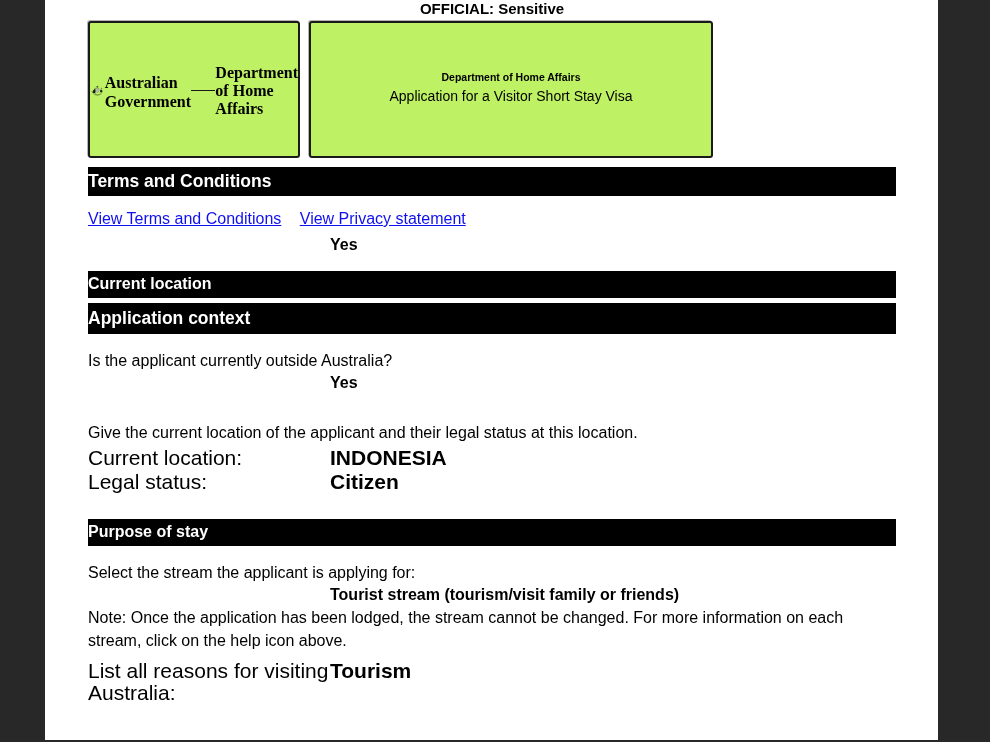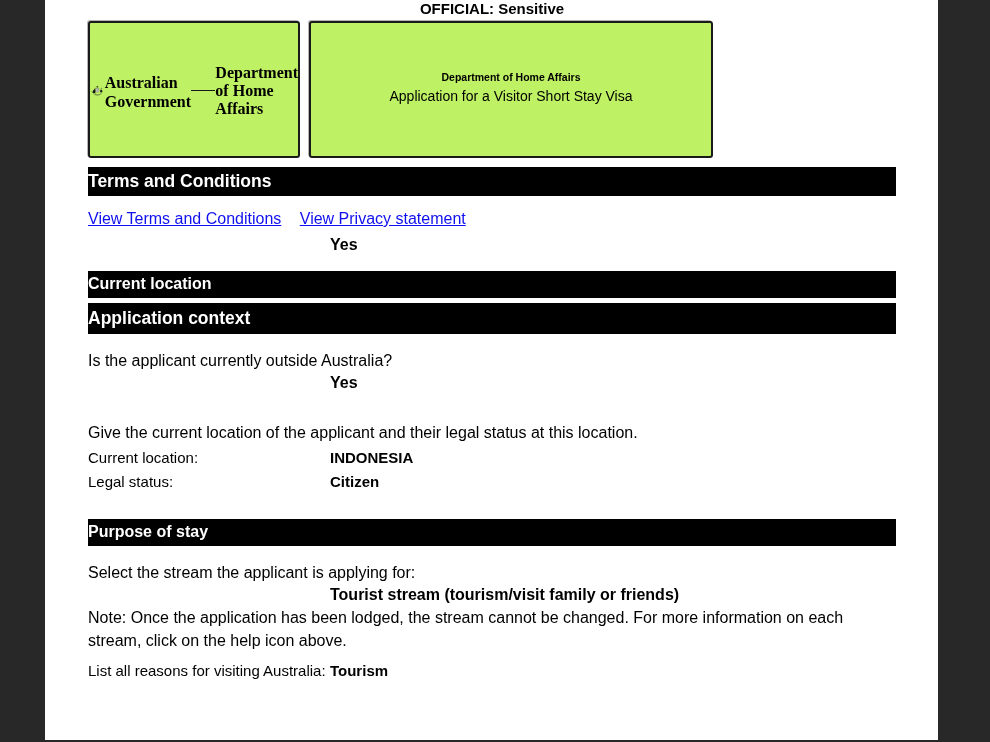--- a/index.html
+++ b/index.html
@@ -54,21 +54,21 @@
   .doc-link { color:#1010ee; text-decoration:underline; cursor:pointer;text-align:right; }
   .doc-link + .doc-link { margin-left:14px; }
 
   .indent { margin-left:242px; }
   .answer { font-weight:bold; }
 
   .qa-terms { margin-top:5px; }
   .q-outside { margin-top:16px; }
   .q-givloc { margin-top:28px; }
 
-  .field-row { display:flex; font-size:15px; line-height:24px; }
+  .field-row { display:flex; font-size:21px; line-height:24px; }
   .field-row.first { margin-top:2px; }
   .field-label { width:242px; }
   .field-value { font-weight:bold; }
 
   .q-stream { margin-top:16px; }
   .note { font-size:16px; line-height:23px; width:812px; }
   .reasons-row { margin-top:8px; line-height:22px; }
   .reasons-row .field-label { width:242px; line-height:22px; }
   .reasons-row .field-value { line-height:22px; }
 </style>

